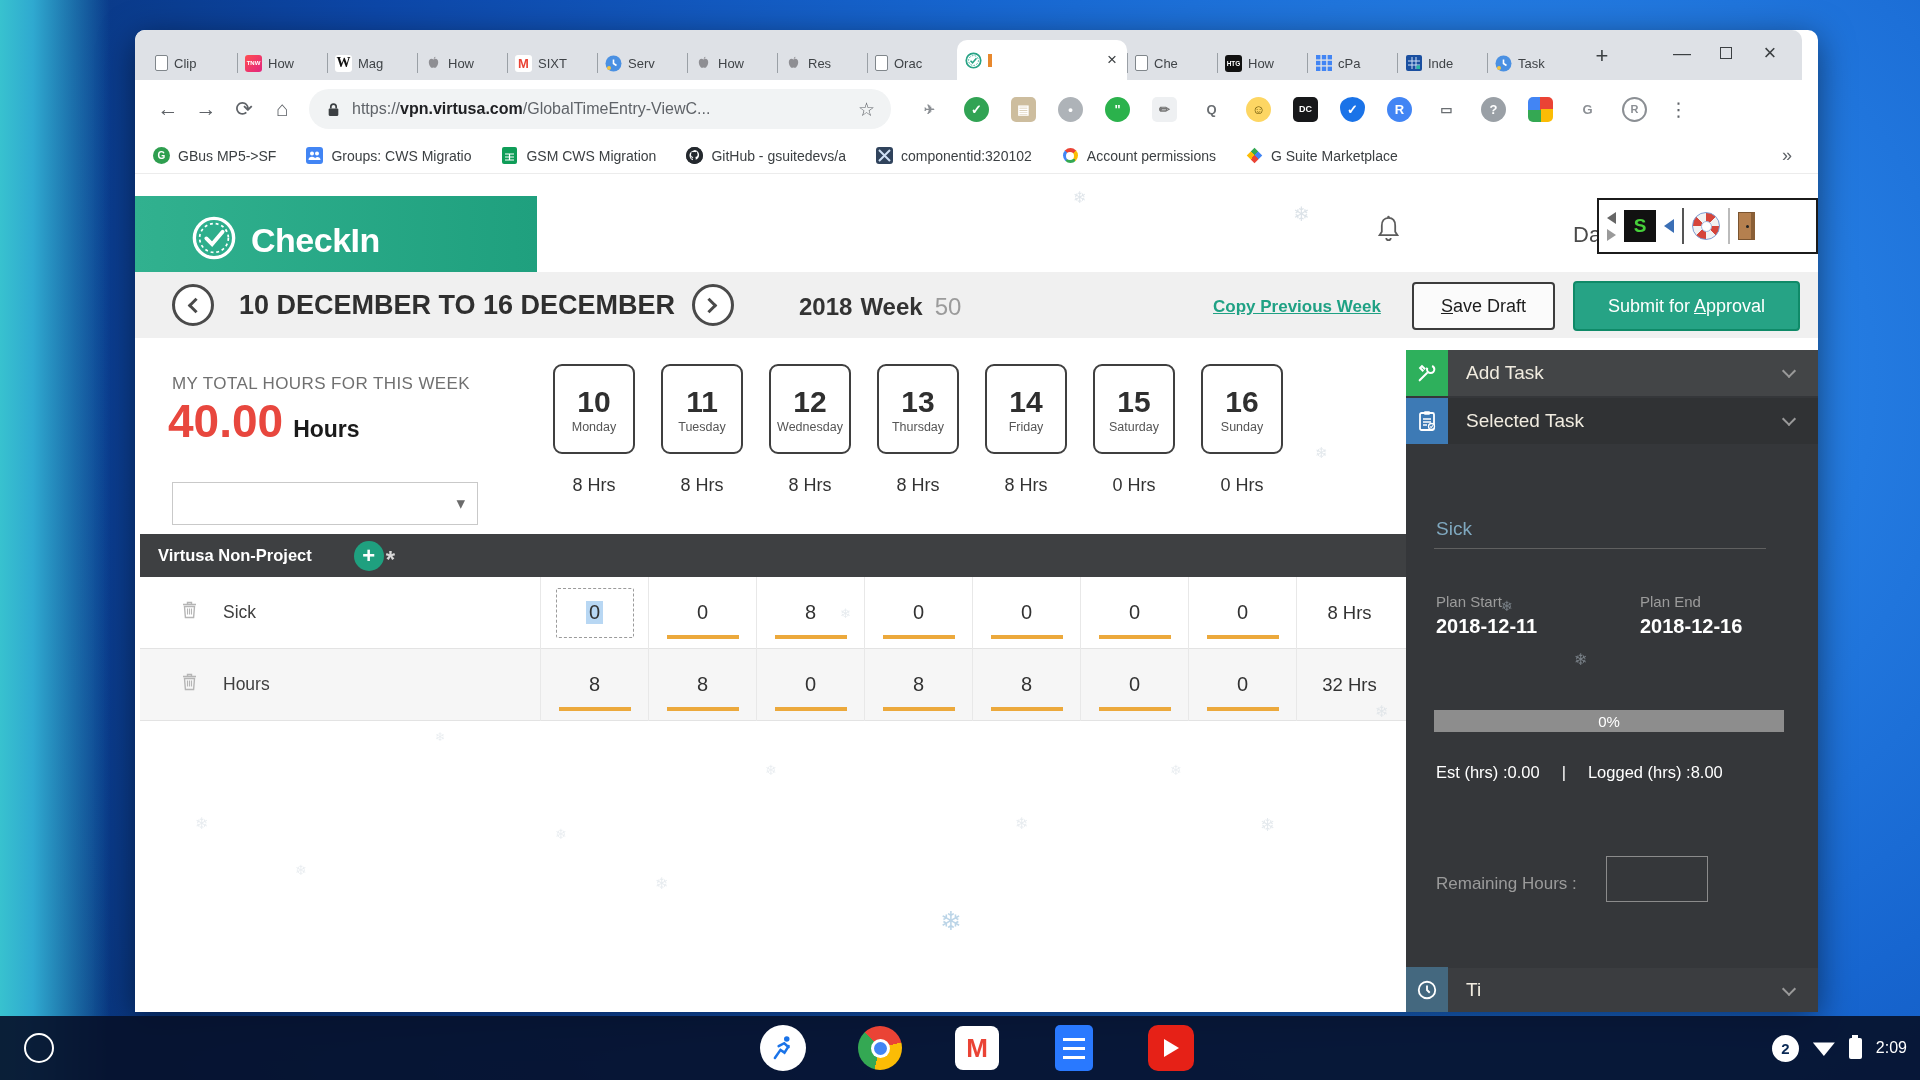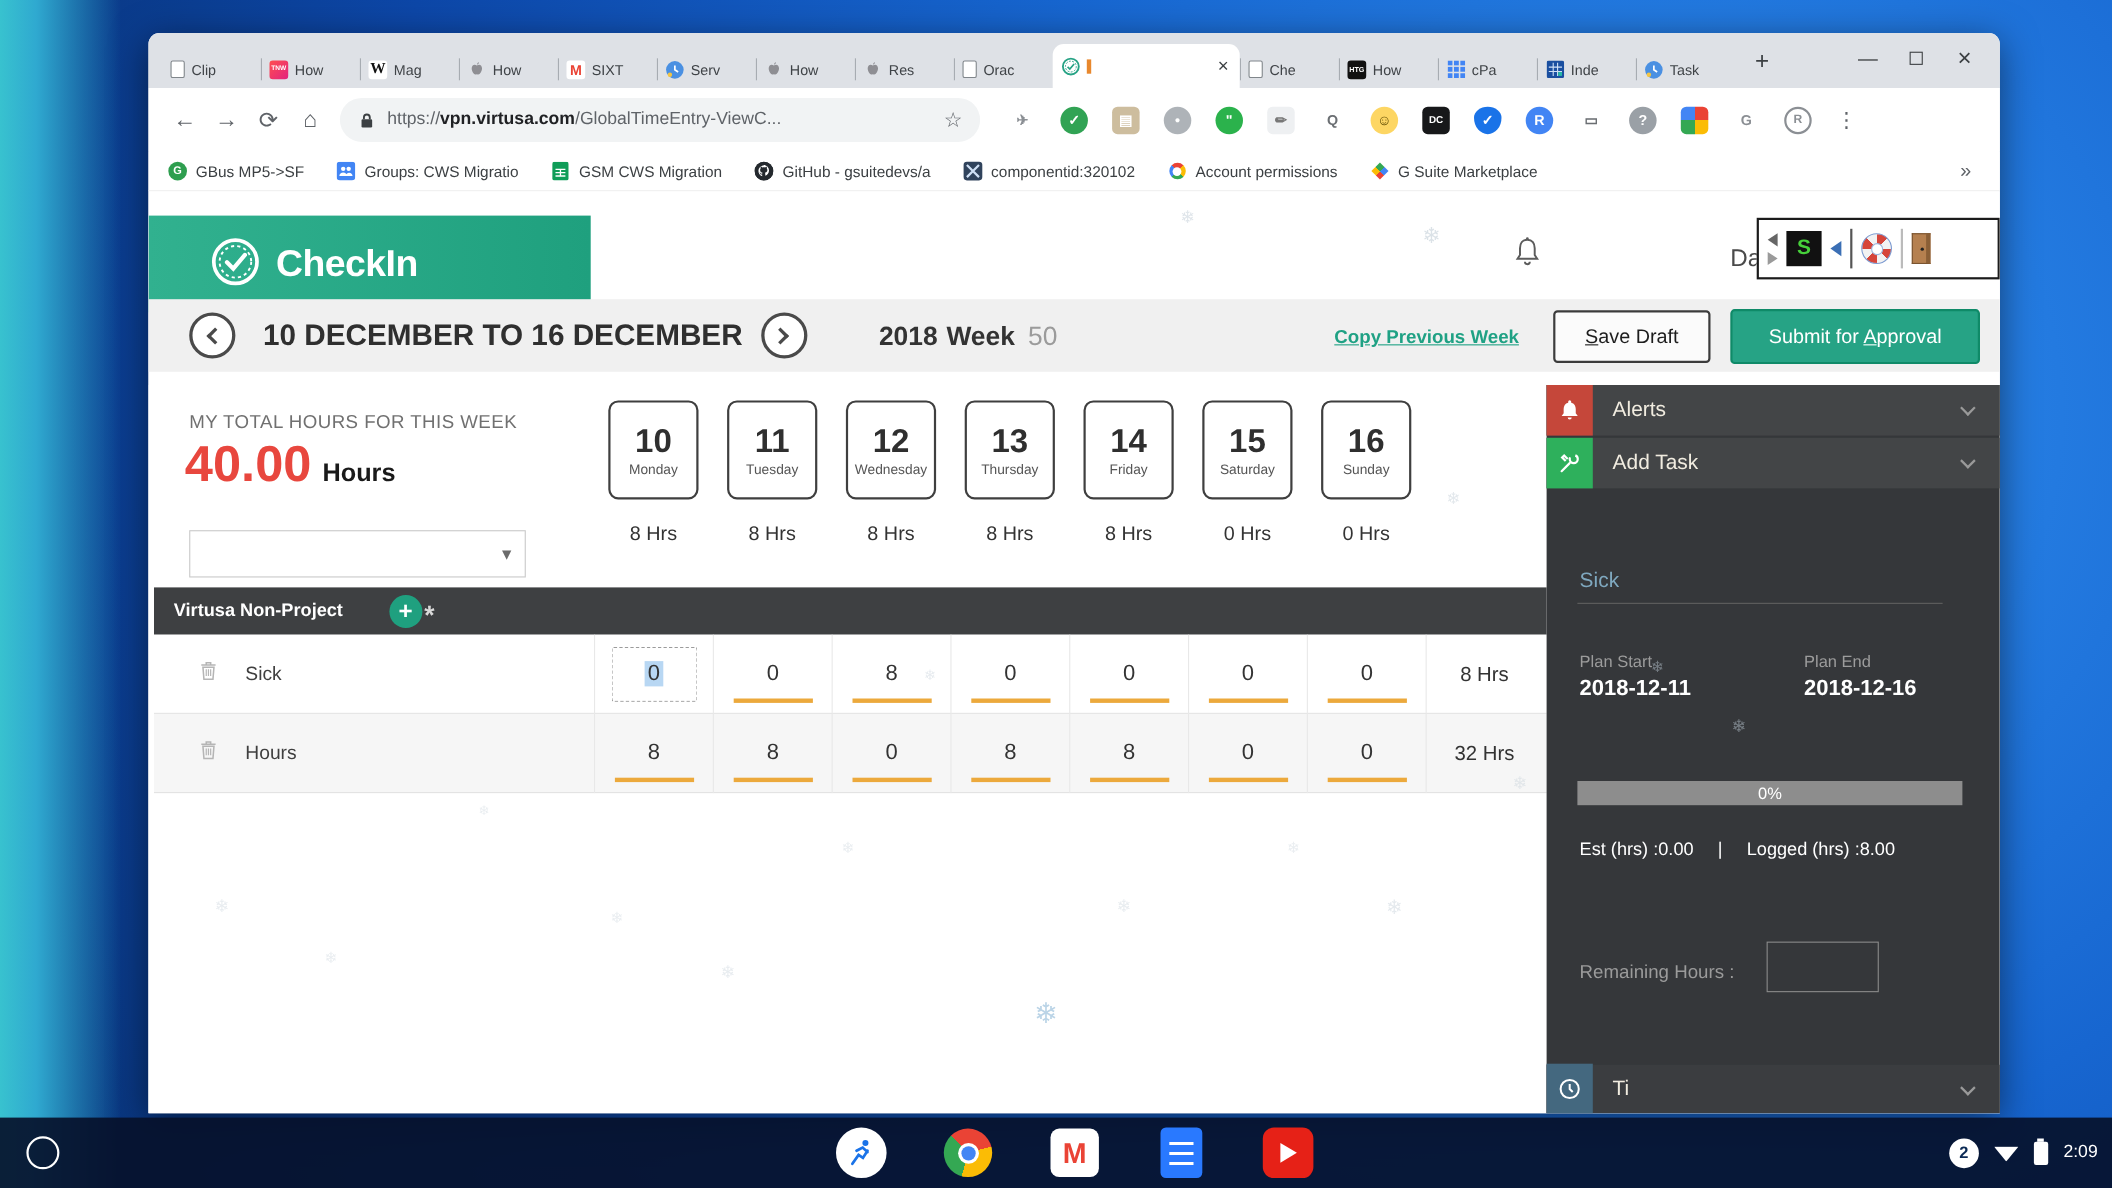--- a/index.html
+++ b/index.html
@@ -4,21 +4,21 @@
 <style>
 *{margin:0;padding:0;box-sizing:border-box}
 html,body{width:1920px;height:1080px;overflow:hidden;font-family:"Liberation Sans",sans-serif}
 .desktop{position:relative;width:1920px;height:1080px;overflow:hidden;
   background:radial-gradient(circle at 80% 35%, #2f8ef0 0%, #1766d0 40%, #0d47a8 72%, #083173 100%)}
 .teal-stripe{position:absolute;left:0;top:0;bottom:0;width:110px;
   background:linear-gradient(90deg,#38c2cf 0%,#2fa9d0 30%,rgba(30,120,210,0) 100%)}
 
 .window{position:absolute;left:135px;top:30px;width:1683px;height:982px;background:#fff;
   border-radius:10px 10px 0 0;box-shadow:0 8px 34px rgba(0,0,0,.5)}
-.tabstrip{position:absolute;left:0;top:0;right:0;height:50px;background:#dee1e6;border-radius:10px 10px 0 0;display:flex;align-items:flex-end}
+.tabstrip{position:absolute;left:0;top:0;right:16px;height:50px;background:#dee1e6;border-radius:10px 10px 0 0;display:flex;align-items:flex-end}
 .tabs{display:flex;align-items:flex-end;padding-left:12px;height:50px}
 .tab{position:relative;width:90px;height:34px;display:flex;align-items:center;gap:6px;padding:0 8px;color:#3f4347;font-size:13px;overflow:hidden;white-space:nowrap;cursor:default}
 .tab:not(.active):not(:first-child)::before{content:"";position:absolute;left:0;top:7px;bottom:7px;width:1px;background:#9aa0a6}
 .tab.active{width:170px;height:40px;background:#fff;border-radius:10px 10px 0 0;z-index:2}
 .tab .tab-title{overflow:hidden;text-overflow:clip;flex:1 1 auto}
 .tab-sliver{width:4px;height:13px;background:#e8882d;flex:0 0 auto}
 .tab-close{font-size:17px;color:#3c4043;flex:0 0 auto;padding:0 2px}
 .newtab{font-size:22px;color:#3c4043;margin:0 0 9px 10px;width:30px;height:30px;display:flex;align-items:center;justify-content:center}
 .wctrls{position:absolute;right:10px;top:4px;display:flex;color:#3c4043}
 .wctrls span{width:44px;height:38px;display:flex;align-items:center;justify-content:center;font-size:18px}
@@ -583,37 +583,41 @@
                 <i class="cellline"></i>
               </div>
               <div class="rtotal">32 Hrs</div>
             </div>
           </div>
       </div>
 
       <div class="panel">
         <div>
             <div class="psec">
-              <span class="psec-icon" style="background: rgb(197, 71, 58);">
-                <svg width="22" height="22" viewBox="0 0 24 24">
-                  <path fill="#fff" d="M12 2a1.5 1.5 0 0 1 1.5 1.5v.9C16.6 5.1 18 7.7 18 10.6V15l2 2.6H4L6 15v-4.4C6 7.7 7.4 5.1 10.5 4.4v-.9A1.5 1.5 0 0 1 12 2zm-2 17.2h4a2 2 0 0 1-4 0z"></path>
-                </svg>
-              </span>
-              <span class="psec-label">Alerts</span>
-              <span class="chev"></span>
-            </div>
-            <div class="psec">
               <span class="psec-icon" style="background: rgb(46, 176, 92);">
                 <svg width="22" height="22" viewBox="0 0 24 24">
                   <path fill="none" stroke="#fff" stroke-width="2.2" stroke-linecap="round" d="M4 20l8-8"></path>
                   <circle cx="16" cy="8" r="4" fill="none" stroke="#fff" stroke-width="2.2" stroke-dasharray="14 6"></circle>
                   <path fill="none" stroke="#fff" stroke-width="2.2" d="M8 10L4.5 6.5 6.5 4.5 10 8"></path>
                 </svg>
               </span>
               <span class="psec-label">Add Task</span>
+              <span class="chev"></span>
+            </div>
+            <div class="psec open">
+              <span class="psec-icon" style="background: rgb(61, 122, 181);">
+                <svg width="20" height="22" viewBox="0 0 20 22">
+                  <rect x="3" y="3" width="14" height="17" rx="1.5" fill="none" stroke="#fff" stroke-width="1.8"></rect>
+                  <rect x="7" y="1.2" width="6" height="3.6" rx="1" fill="#fff"></rect>
+                  <path d="M6 9h8M6 12h8M6 15h4" stroke="#fff" stroke-width="1.4"></path>
+                  <circle cx="14.5" cy="16.5" r="3" fill="#3d7ab5" stroke="#fff" stroke-width="1.3"></circle>
+                  <path d="M13.2 16.5l1 1 1.8-2.2" stroke="#fff" stroke-width="1.1" fill="none"></path>
+                </svg>
+              </span>
+              <span class="psec-label">Selected Task</span>
               <span class="chev"></span>
             </div>
           </div>
         <div class="task-name">Sick</div>
         <div class="task-div"></div>
         <div class="plan-start">
           <div class="plabel">Plan Start</div>
           <div class="pval">2018-12-11</div>
         </div>
         <div class="plan-end">

